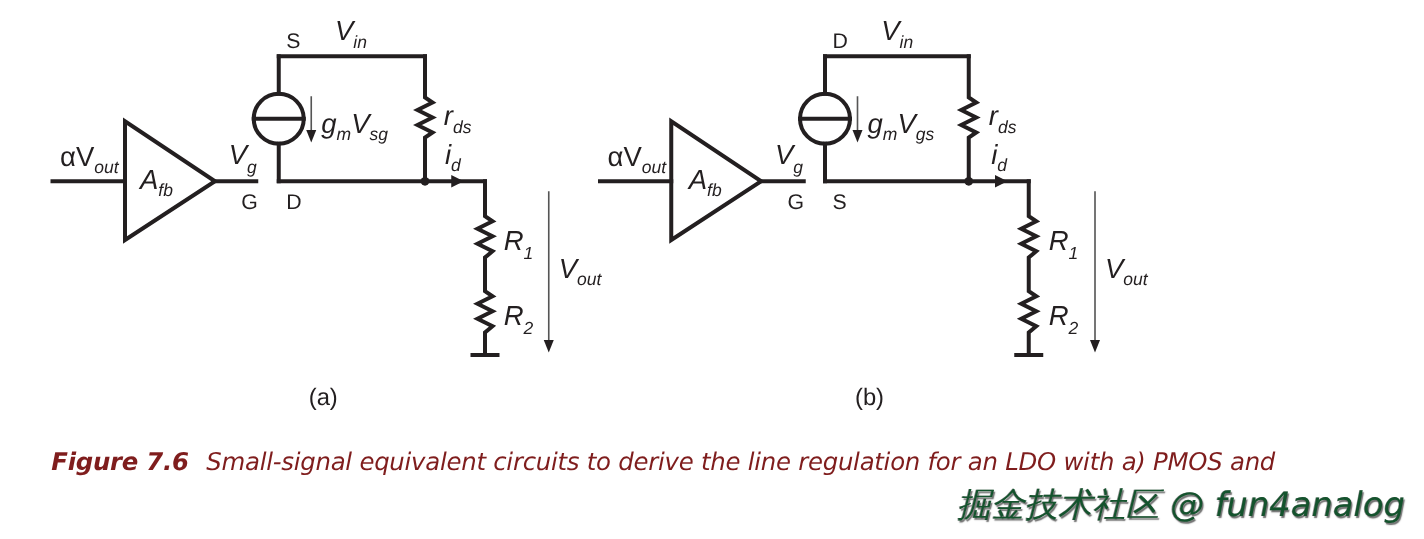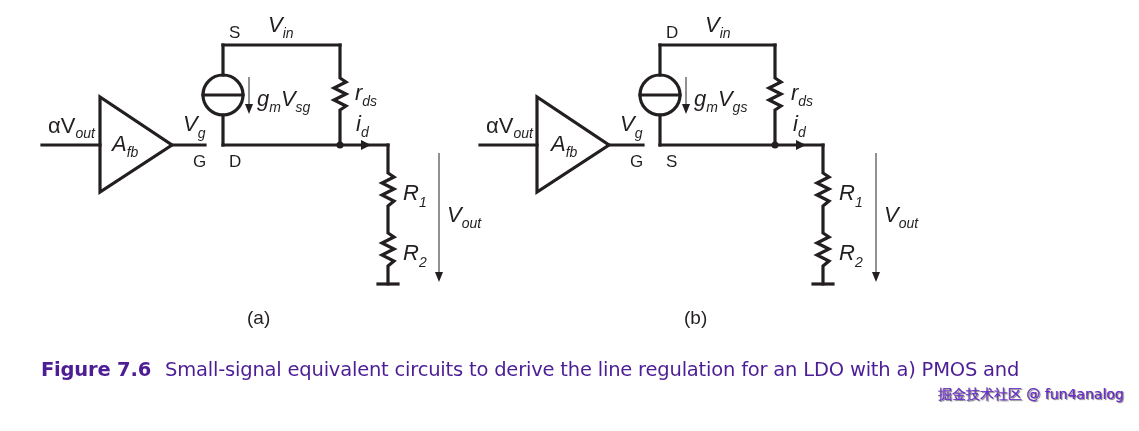--- a/index.html
+++ b/index.html
@@ -2,23 +2,23 @@
 <html><head>
   <meta charset="utf-8">
   <style>
     html, body { margin: 0; padding: 0; background: #ffffff; }
     body { width: 1139px; height: 431px; position: relative; overflow: hidden; font-family: "Liberation Sans", sans-serif; }
     #diagram { position: absolute; left: 0; top: 0; width: 1139px; height: 340px; }
     .wire { stroke: #231f20; stroke-width: 3.2; fill: none; stroke-linecap: square; stroke-linejoin: miter; }
     .thin { stroke: #555555; stroke-width: 1.3; fill: none; }
     .lbl { font-family: "Liberation Sans", sans-serif; fill: #231f20; }
     .ital { font-style: italic; }
-    .caption { position: absolute; left: 41px; top: 355px; width: 1080px; font-family: "DejaVu Sans", sans-serif; font-size: 19.5px; line-height: 29px; color: #4c1d95; letter-spacing: -0.2px; }
+    .caption { position: absolute; left: 41px; top: 355px; width: 1080px; font-family: "DejaVu Sans", sans-serif; font-size: 19.5px; line-height: 29px; color: #7f1d1d; letter-spacing: -0.2px; font-style: italic; }
     .caption .fig { font-weight: bold; margin-right: 14px; }
-    .watermark { position: absolute; right: 15px; top: 386px; font-family: "DejaVu Sans", sans-serif; font-size: 14px; color: #6d28d9; text-shadow: 1px 1px 1px #6a6a6a, -0.5px -0.5px 0 #9a9a9a; }
+    .watermark { position: absolute; right: 15px; top: 386px; font-family: "DejaVu Sans", sans-serif; font-size: 27px; color: #14532d; text-shadow: 1px 1px 1px #6a6a6a, -0.5px -0.5px 0 #9a9a9a; font-style: italic; }
   </style>
 </head>
 <body>
 
 <svg id="diagram" viewBox="0 0 1139 340" xmlns="http://www.w3.org/2000/svg">
 
   <g>
 
     <line class="wire" x1="42" y1="145" x2="100" y2="145"></line>
 

